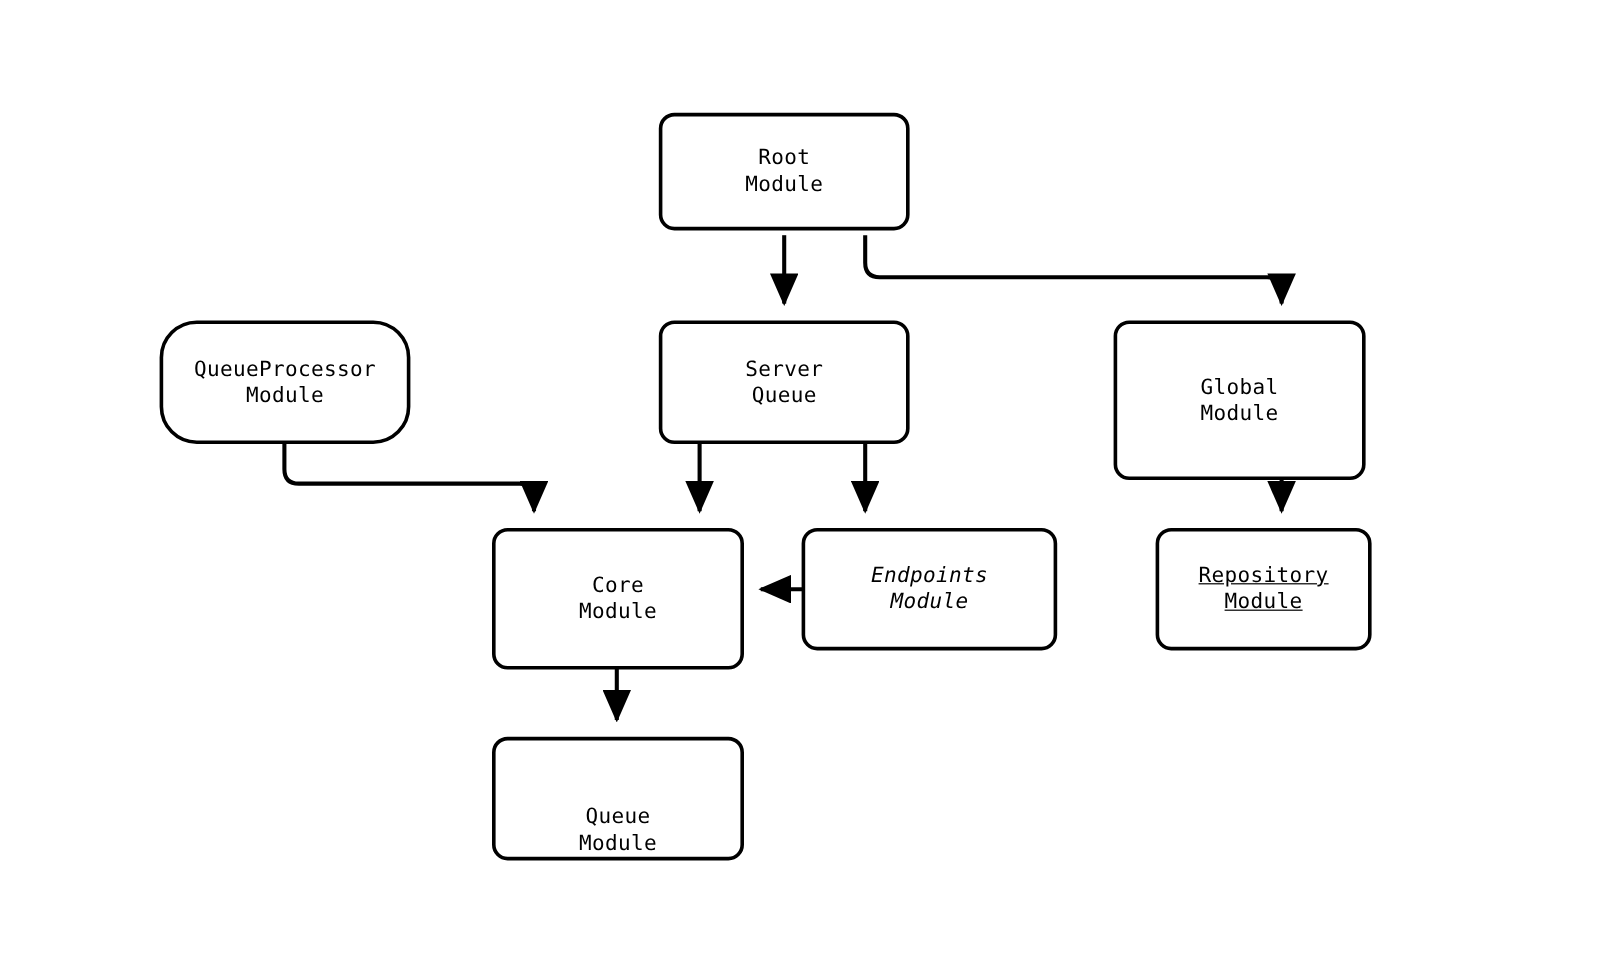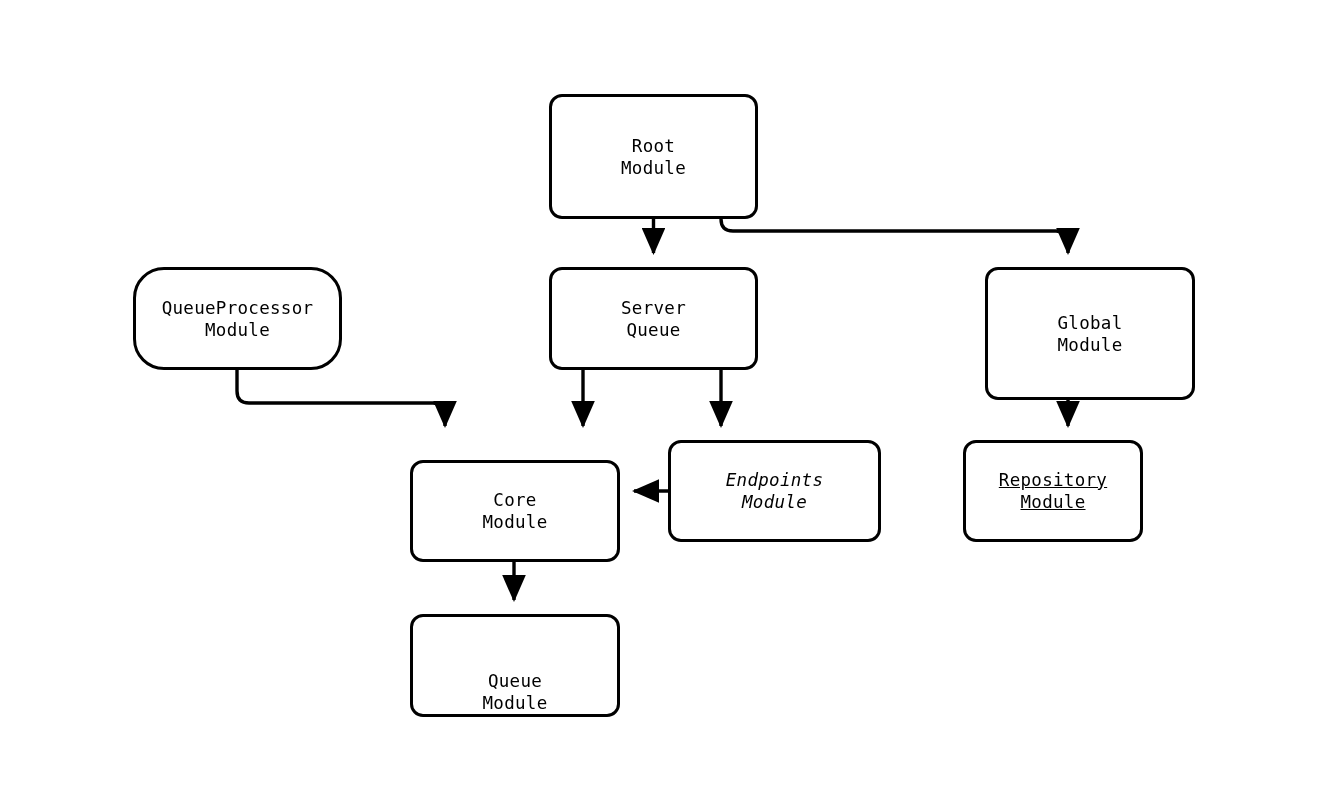--- a/index.html
+++ b/index.html
@@ -60,41 +60,41 @@
         <path d="M 721 196 L 721 219 Q 721 231 733 231 L 1056 231 Q 1068 231 1068 243 L 1068 253" marker-end="url(#arrowhead)"></path>
         <path d="M 237 370 L 237 391 Q 237 403 249 403 L 433 403 Q 445 403 445 415 L 445 426" marker-end="url(#arrowhead)"></path>
         <path d="M 583 370 L 583 426" marker-end="url(#arrowhead)"></path>
         <path d="M 721 370 L 721 426" marker-end="url(#arrowhead)"></path>
         <path d="M 1068 370 L 1068 426" marker-end="url(#arrowhead)"></path>
         <path d="M 687 491 L 634 491" marker-end="url(#arrowhead)"></path>
         <path d="M 514 542 L 514 600" marker-end="url(#arrowhead)"></path>
       </g>
   </svg>
 
-  <div class="node" style="left: 549px; top: 94px; width: 209px; height: 125px;">
+  <div class="node" style="left: 549px; top: 94px; width: 209px; height: 98px;">
     <span class="node-label">Root
 Module</span>
   </div>
 
   <div class="node" style="left: 133px; top: 267px; width: 209px; height: 103px; border-radius: 31px;">
     <span class="node-label">QueueProcessor
 Module</span>
   </div>
 
   <div class="node" style="left: 549px; top: 267px; width: 209px; height: 103px;">
     <span class="node-label">Server
 Queue</span>
   </div>
 
-  <div class="node" style="left: 985px; top: 267px; width: 210px; height: 133px;">
+  <div class="node" style="left: 928px; top: 267px; width: 210px; height: 133px;">
     <span class="node-label">Global
 Module</span>
   </div>
 
-  <div class="node" style="left: 410px; top: 460px; width: 210px; height: 102px; align-items: center;">
+  <div class="node" style="left: 410px; top: 440px; width: 210px; height: 118px; align-items: center;">
     <span class="node-label">Core
 Module</span>
   </div>
 
   <div class="node" style="left: 668px; top: 440px; width: 213px; height: 102px; font-style: italic;">
     <span class="node-label">Endpoints
 Module</span>
   </div>
 
   <div class="node" style="left: 963px; top: 440px; width: 180px; height: 102px; text-decoration: underline;">

